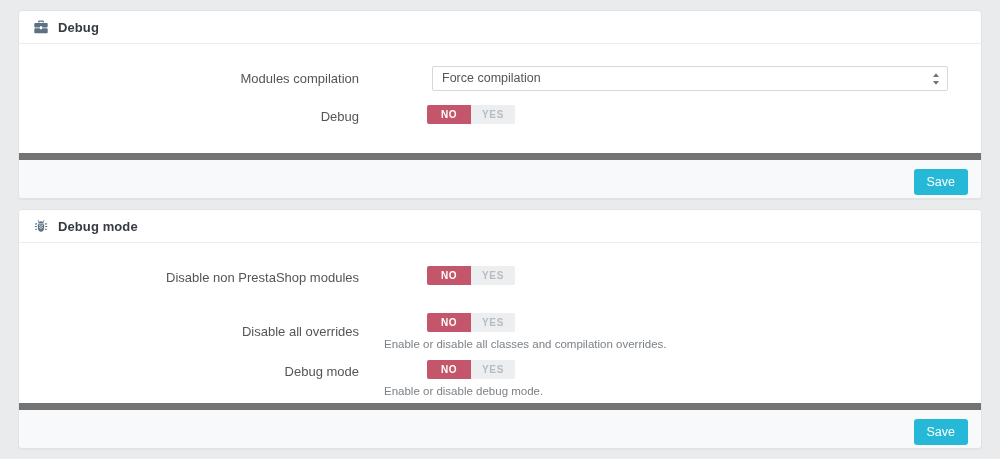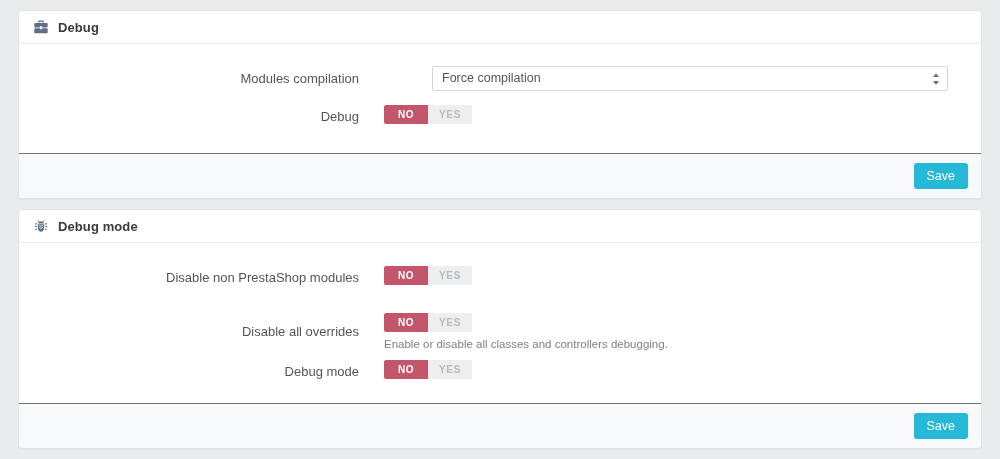--- a/index.html
+++ b/index.html
@@ -122,20 +122,21 @@
 
   
   .switch {
     display: inline-flex;
     height: 19px;
     border-radius: 2px;
     overflow: hidden;
     font-size: 10px;
     font-weight: bold;
     letter-spacing: 0.6px;
+    margin-left: 43px;
   }
   .switch .opt {
     width: 44px;
     display: flex;
     align-items: center;
     justify-content: center;
     box-sizing: border-box;
     user-select: none;
   }
   .switch .opt.no {
@@ -156,21 +157,21 @@
   }
 
   
   .panel-footer {
     position: absolute;
     left: 0;
     right: 0;
     bottom: 0;
     height: 45px;
     background: #f8f9fa;
-    border-top: 1px solid #737373;
+    border-top: 7px solid #737373;
     border-radius: 0 0 4px 4px;
     box-sizing: border-box;
   }
   .btn-save {
     position: absolute;
     right: 13px;
     top: 9px;
     height: 26px;
     padding: 0 13px;
     background: #25b9d7;
@@ -280,31 +281,32 @@
         </div>
       </div>
 
       <div class="form-row" style="top:0;">
         <div class="form-label" style="top:81px;">Disable all overrides</div>
         <div class="form-field" style="top:70px;">
           <div class="switch">
             <span class="opt no">NO</span>
             <span class="opt yes">YES</span>
           </div>
-          <div class="help-text">Enable or disable all classes and controllers debugging.</div>
+          <div class="help-text">Enable or disable all classes and compilation overrides.</div>
         </div>
       </div>
 
       <div class="form-row" style="top:0;">
         <div class="form-label" style="top:121px;">Debug mode</div>
         <div class="form-field" style="top:117px;">
           <div class="switch">
             <span class="opt no">NO</span>
             <span class="opt yes">YES</span>
           </div>
+          <div class="help-text">Enable or disable debug mode.</div>
         </div>
       </div>
 
     </div>
 
     <div class="panel-footer">
       <button class="btn-save">Save</button>
     </div>
   </section>
 

